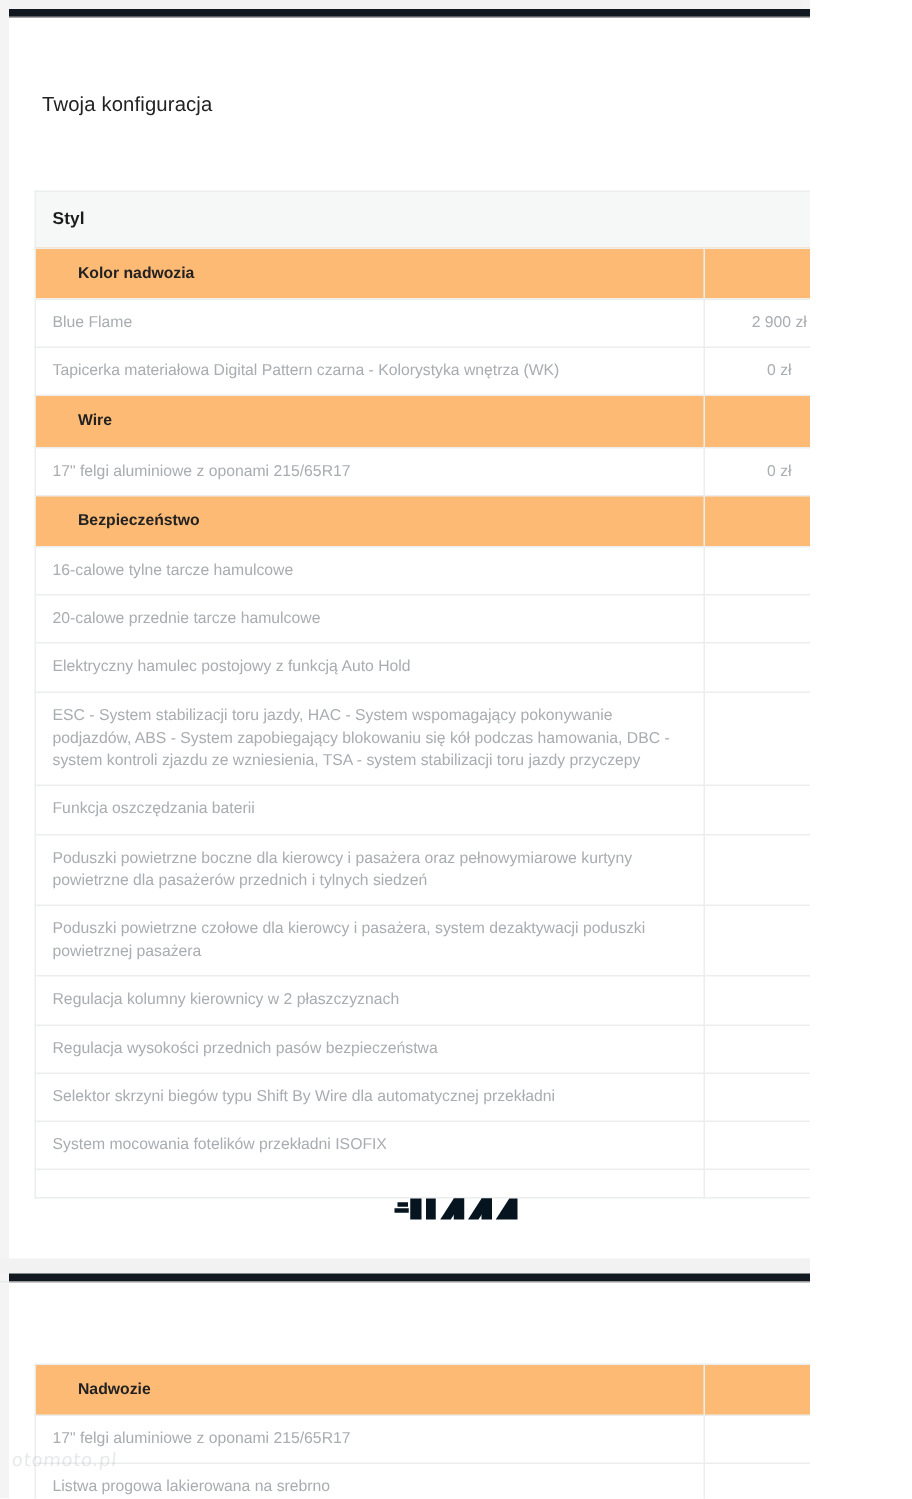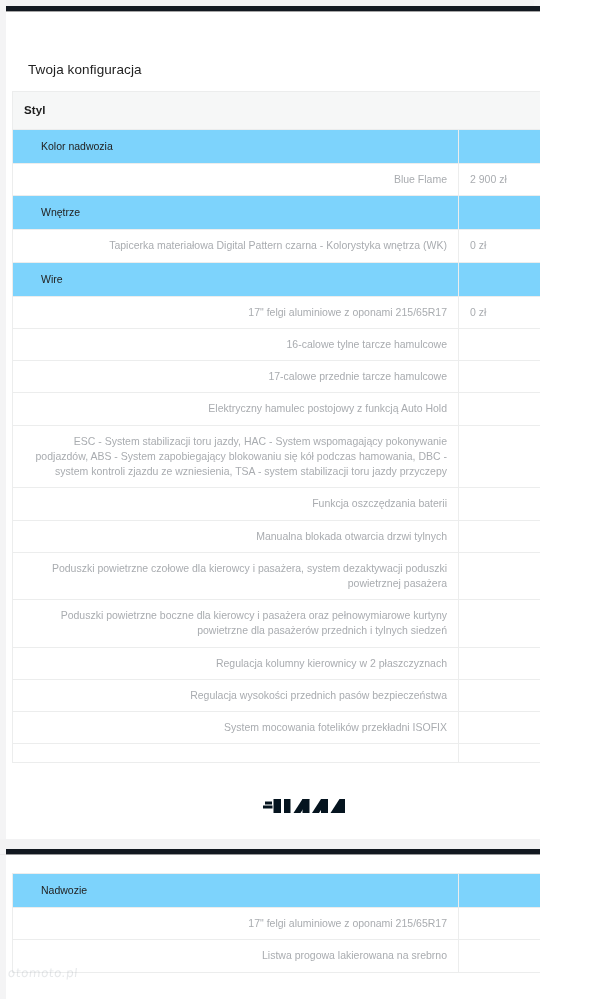--- a/index.html
+++ b/index.html
@@ -74,25 +74,26 @@
     top: 62px;
     font-size: 13.5px;
     font-weight: 400;
     letter-spacing: .1px;
     color: #222;
   }
 
   
   .config-table {
     position: absolute;
-    left: 12px;
+    left: 23px;
     width: 546px;
     border-collapse: collapse;
     table-layout: fixed;
     font-size: 10.5px;
+    margin-top: 36px;
   }
   .table-top { top: 91px; }
   .table-bottom { top: 873px; }
 
   .config-table col.c-label { width: 446px; }
   .config-table col.c-price { width: 100px; }
 
   .config-table td {
     border: 1px solid #eceded;
     padding: 8px 11px;
@@ -105,42 +106,41 @@
     background: #f6f7f7;
     font-weight: 700;
     font-size: 11.5px;
     color: #1c1c1c;
     padding-top: 10px;
     padding-bottom: 10px;
     letter-spacing: .1px;
   }
   
   tr.group-row td {
-    background: #7dd3fc;
-    font-weight: 400;
+    background: #fdba74;
+    font-weight: 700;
     font-size: 10.5px;
     color: #222222;
     padding-top: 9px;
     padding-bottom: 9px;
     padding-left: 28px;
   }
   
   tr.item-row td {
     background: #ffffff;
     color: #a9acb0;
     font-weight: 400;
   }
   tr.item-row td.price-cell {
-    text-align: left;
+    text-align: center;
     color: #a9acb0;
     white-space: nowrap;
   }
   tr.item-row td.label-cell {
     color: #a9acb0;
-    text-align: right;
   }
   .spacer-row td {
     border-left: 1px solid #eceded;
     border-right: 1px solid #eceded;
     border-top: none;
     border-bottom: 1px solid #eceded;
     height: 18px;
     padding: 0;
     background: #ffffff;
   }
@@ -198,74 +198,74 @@
           <td class="label-cell" colspan="2">Styl</td>
         </tr>
         <tr class="group-row">
           <td class="label-cell">Kolor nadwozia</td>
           <td class="price-cell"></td>
         </tr>
         <tr class="item-row">
           <td class="label-cell">Blue Flame</td>
           <td class="price-cell">2 900 zł</td>
         </tr>
-        <tr class="group-row">
-          <td class="label-cell">Wnętrze</td>
-          <td class="price-cell"></td>
-        </tr>
         <tr class="item-row">
           <td class="label-cell">Tapicerka materiałowa Digital Pattern czarna - Kolorystyka wnętrza (WK)</td>
           <td class="price-cell">0 zł</td>
         </tr>
         <tr class="group-row">
           <td class="label-cell">Wire</td>
           <td class="price-cell"></td>
         </tr>
         <tr class="item-row">
           <td class="label-cell">17" felgi aluminiowe z oponami 215/65R17</td>
           <td class="price-cell">0 zł</td>
         </tr>
+        <tr class="group-row">
+          <td class="label-cell">Bezpieczeństwo</td>
+          <td class="price-cell"></td>
+        </tr>
         <tr class="item-row">
           <td class="label-cell">16-calowe tylne tarcze hamulcowe</td>
           <td class="price-cell"></td>
         </tr>
         <tr class="item-row">
-          <td class="label-cell">17-calowe przednie tarcze hamulcowe</td>
+          <td class="label-cell">20-calowe przednie tarcze hamulcowe</td>
           <td class="price-cell"></td>
         </tr>
         <tr class="item-row">
           <td class="label-cell">Elektryczny hamulec postojowy z funkcją Auto Hold</td>
           <td class="price-cell"></td>
         </tr>
         <tr class="item-row">
           <td class="label-cell">ESC - System stabilizacji toru jazdy, HAC - System wspomagający pokonywanie podjazdów, ABS - System zapobiegający blokowaniu się kół podczas hamowania, DBC - system kontroli zjazdu ze wzniesienia, TSA - system stabilizacji toru jazdy przyczepy</td>
           <td class="price-cell"></td>
         </tr>
         <tr class="item-row">
           <td class="label-cell">Funkcja oszczędzania baterii</td>
           <td class="price-cell"></td>
         </tr>
         <tr class="item-row">
-          <td class="label-cell">Manualna blokada otwarcia drzwi tylnych</td>
+          <td class="label-cell">Poduszki powietrzne boczne dla kierowcy i pasażera oraz pełnowymiarowe kurtyny powietrzne dla pasażerów przednich i tylnych siedzeń</td>
           <td class="price-cell"></td>
         </tr>
         <tr class="item-row">
           <td class="label-cell">Poduszki powietrzne czołowe dla kierowcy i pasażera, system dezaktywacji poduszki powietrznej pasażera</td>
           <td class="price-cell"></td>
         </tr>
         <tr class="item-row">
-          <td class="label-cell">Poduszki powietrzne boczne dla kierowcy i pasażera oraz pełnowymiarowe kurtyny powietrzne dla pasażerów przednich i tylnych siedzeń</td>
-          <td class="price-cell"></td>
-        </tr>
-        <tr class="item-row">
           <td class="label-cell">Regulacja kolumny kierownicy w 2 płaszczyznach</td>
           <td class="price-cell"></td>
         </tr>
         <tr class="item-row">
           <td class="label-cell">Regulacja wysokości przednich pasów bezpieczeństwa</td>
+          <td class="price-cell"></td>
+        </tr>
+        <tr class="item-row">
+          <td class="label-cell">Selektor skrzyni biegów typu Shift By Wire dla automatycznej przekładni</td>
           <td class="price-cell"></td>
         </tr>
         <tr class="item-row">
           <td class="label-cell">System mocowania fotelików przekładni ISOFIX</td>
           <td class="price-cell"></td>
         </tr>
         <tr class="spacer-row">
           <td class="label-cell"></td>
           <td class="price-cell"></td>
         </tr>

